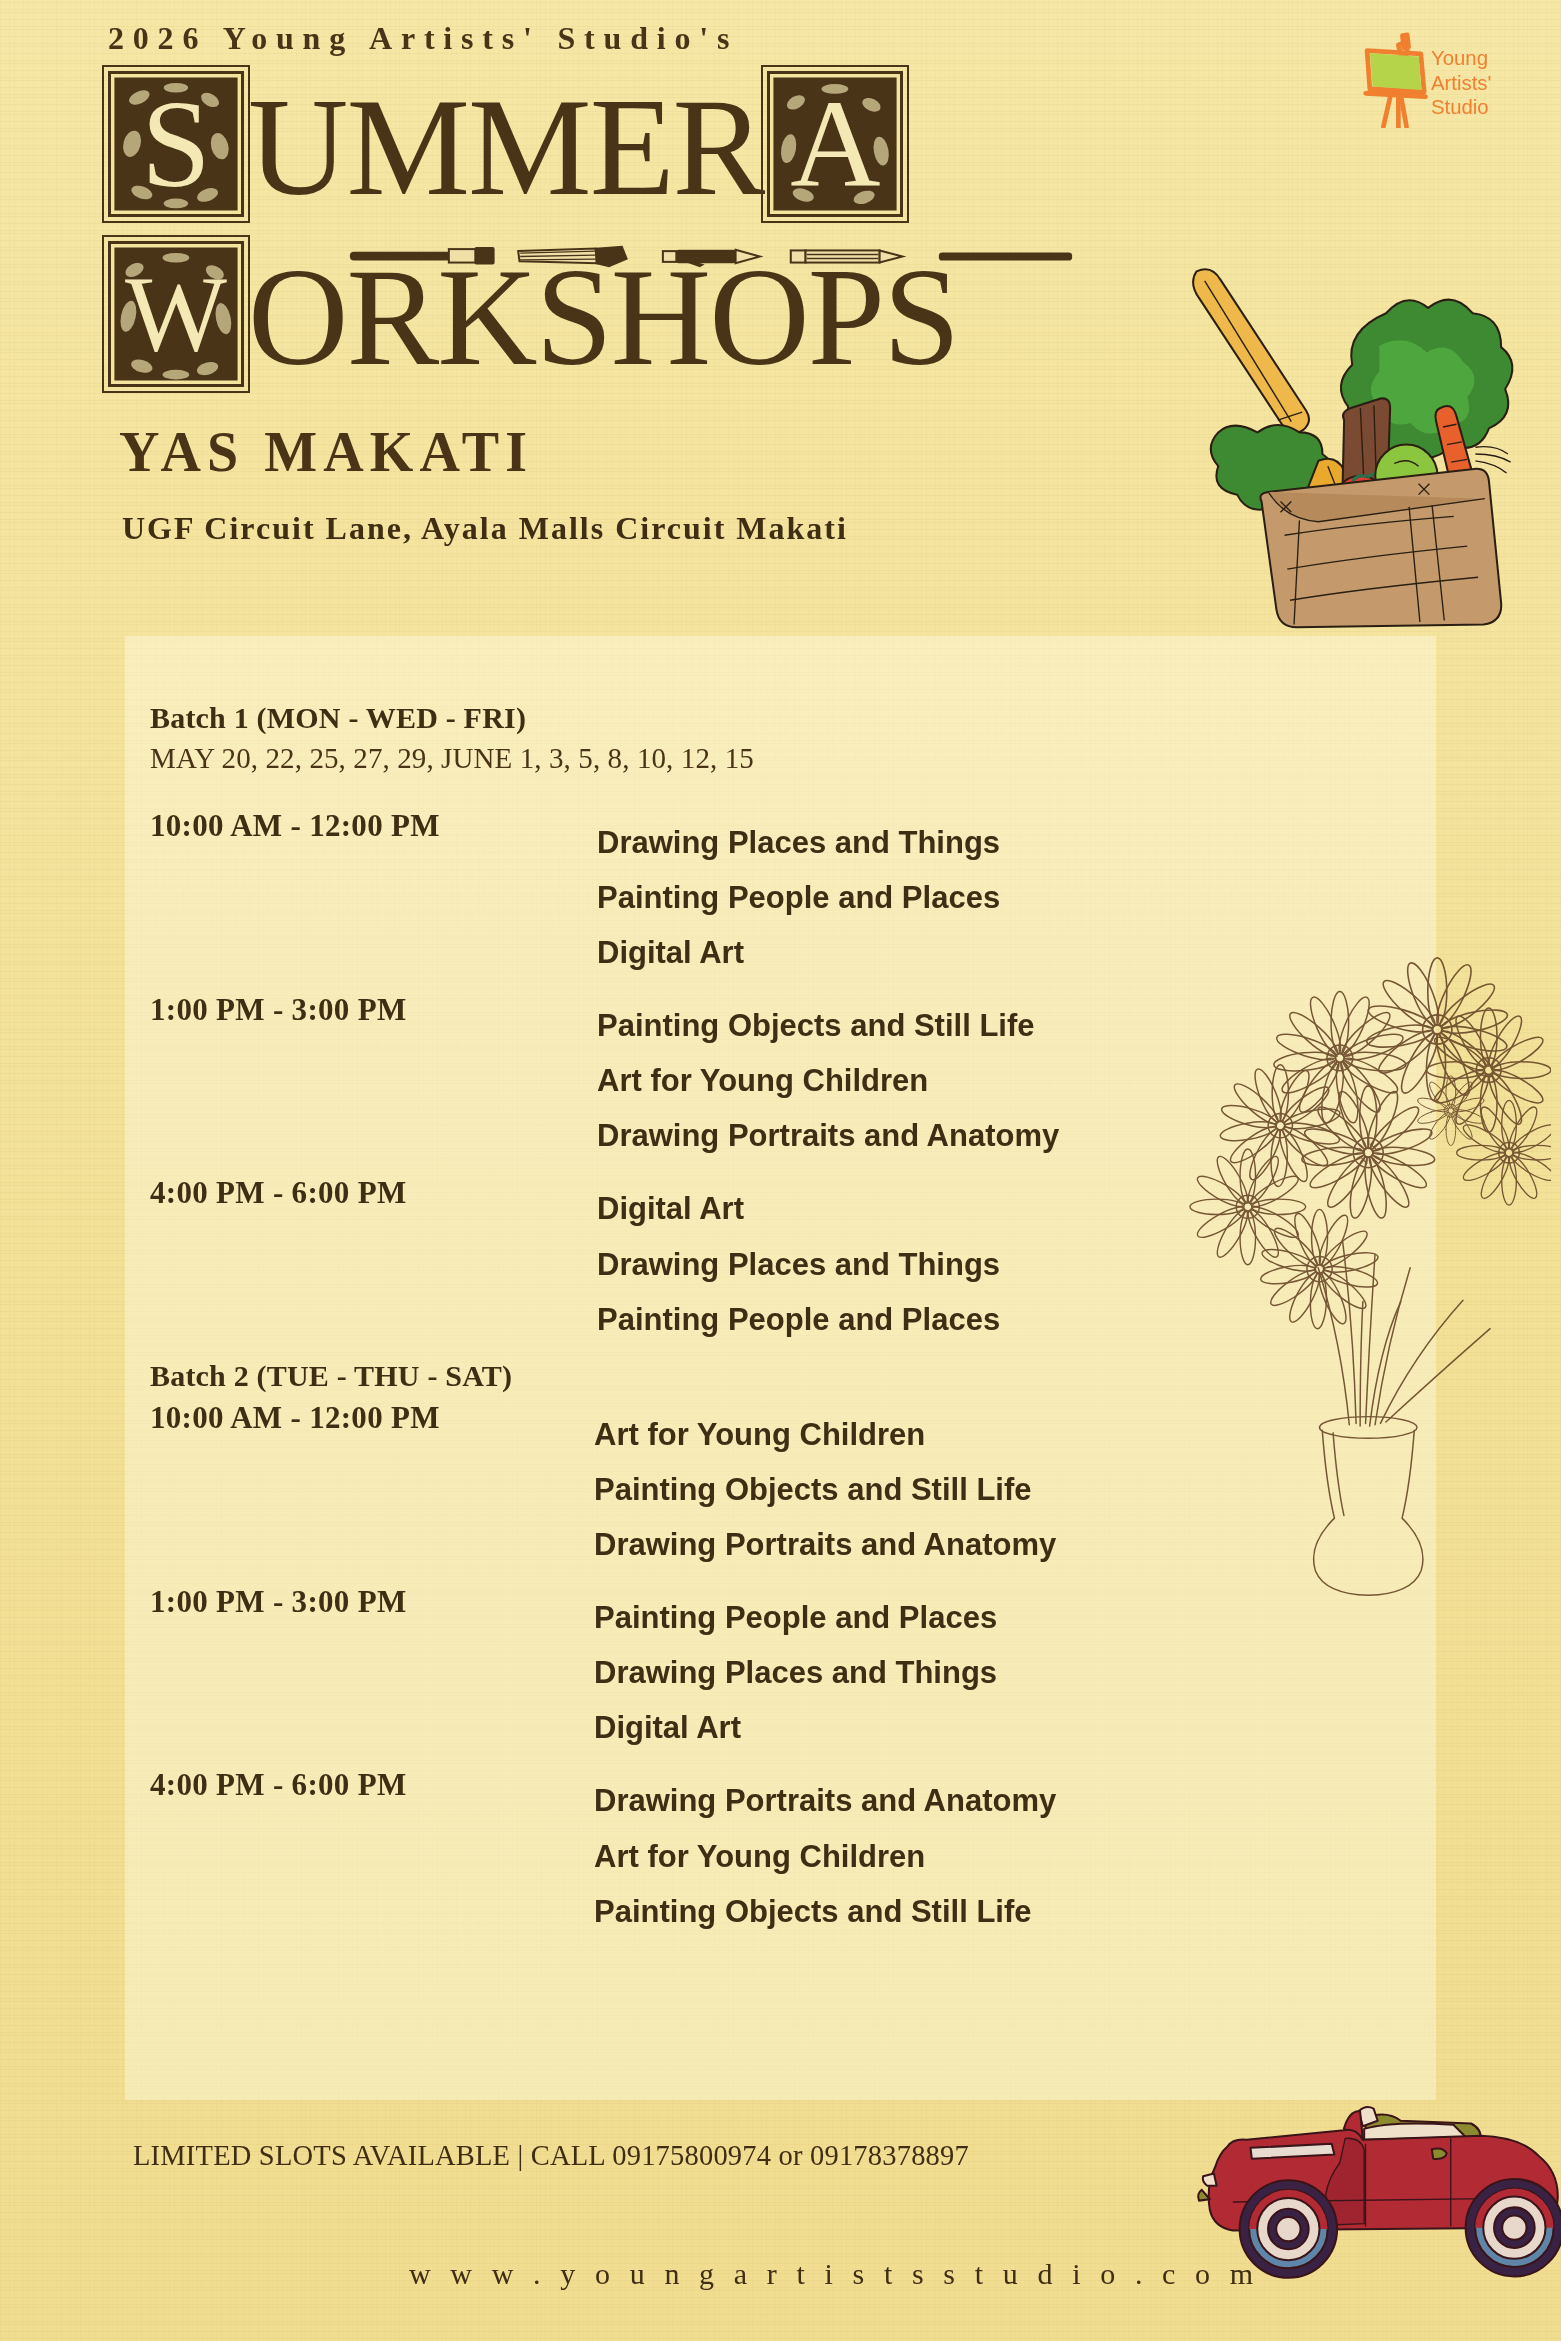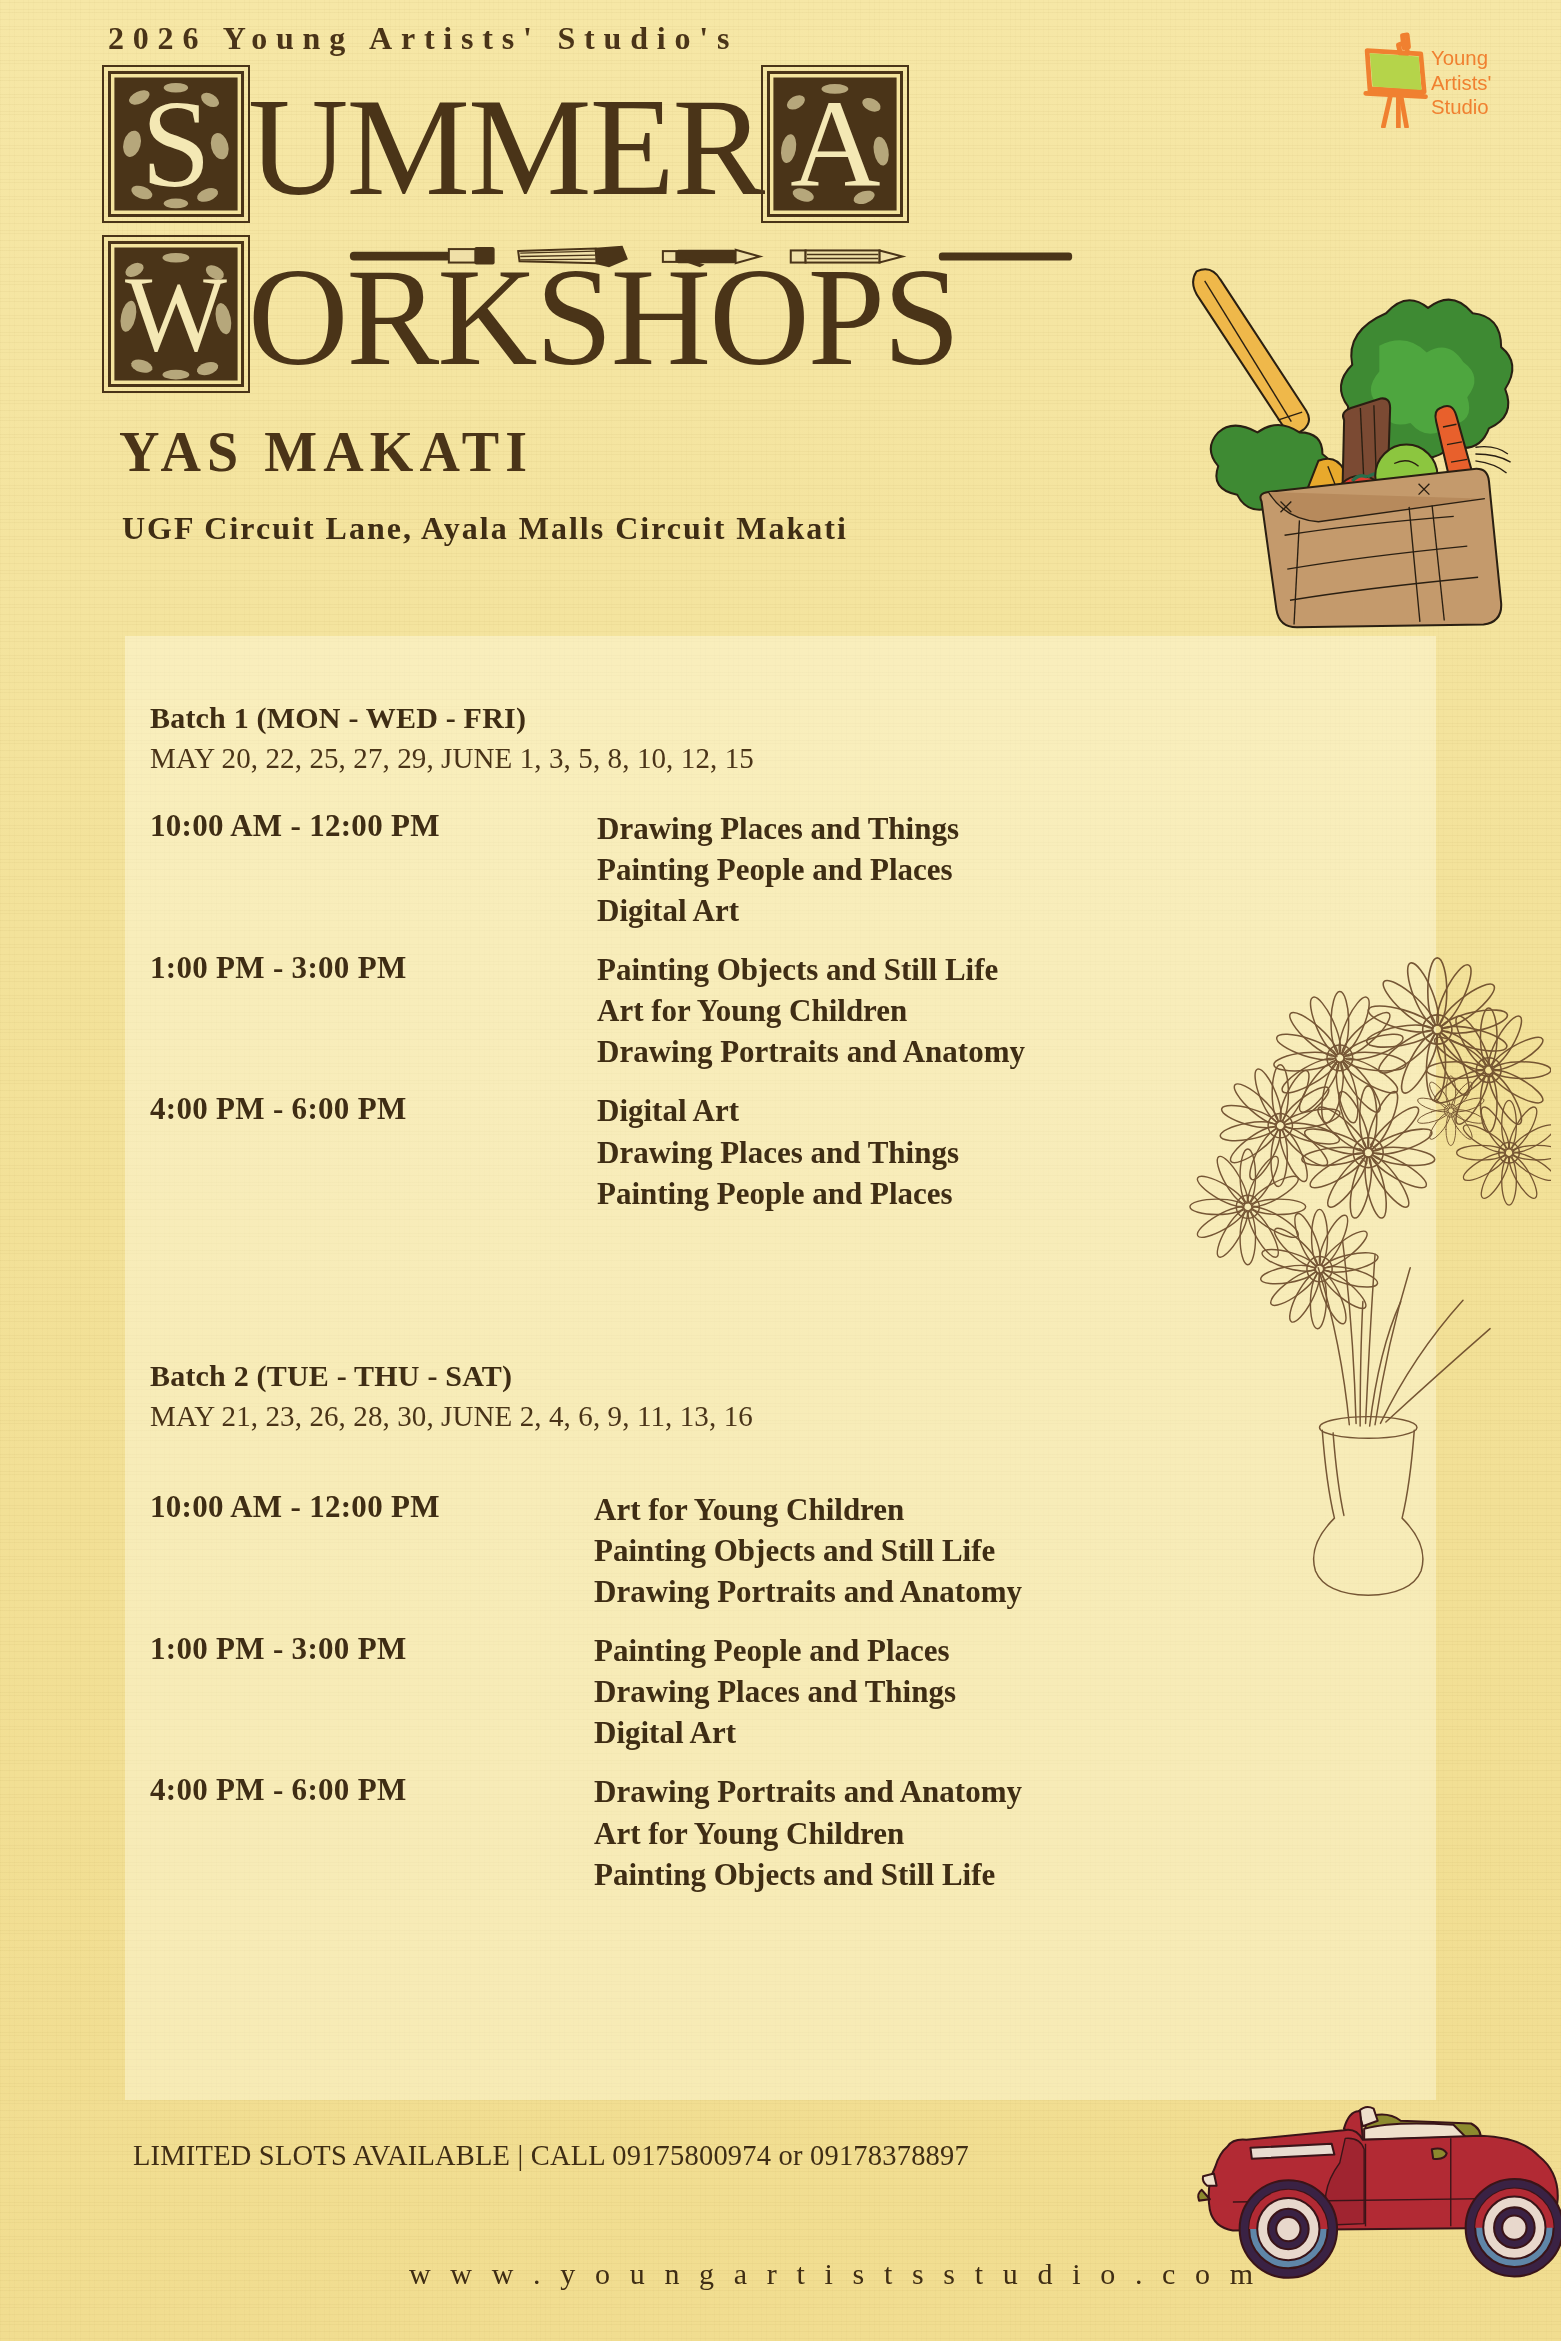--- a/index.html
+++ b/index.html
@@ -103,22 +103,22 @@
   .session-time{
     width:447px; flex:0 0 447px;
     font-size:31px; font-weight:bold; color:#3f2d14;
     font-family:"Liberation Serif", serif; letter-spacing:0.3px;
     padding-top:0.7px;
   }
   #batch-2 .session-time{ width:444px; flex:0 0 444px; }
   .session-courses{ flex:1; }
   .course{
     font-size:31px; font-weight:bold; color:#3f2d14;
-    font-family:Liberation Serif, serif;
-    line-height:1.33; white-space:nowrap;
+    font-family:Liberation Sans, sans-serif;
+    line-height:1.33; white-space:nowrap;margin-top:14px;
   }
 
   
   .footer{ position:absolute; left:133px; top:2135px; }
   .footer-line{
     font-size:28.5px; color:#3f2d14;
     font-family:"Liberation Serif", serif; letter-spacing:0.2px;
     line-height:1.5; white-space:nowrap;text-align:right;
   }
   .website{
@@ -527,21 +527,20 @@
     <div class="session-courses">
       <div class="course">Digital Art</div>
       <div class="course">Drawing Places and Things</div>
       <div class="course">Painting People and Places</div>
     </div>
   </div>
 </div>
 
 <div class="batch" id="batch-2">
   <div class="batch-title">Batch 2 (TUE - THU - SAT)</div>
-  <div class="batch-dates">MAY 21, 23, 26, 28, 30, JUNE 2, 4, 6, 9, 11, 13, 16</div>
 
   <div class="session">
     <div class="session-time">10:00 AM - 12:00 PM</div>
     <div class="session-courses">
       <div class="course">Art for Young Children</div>
       <div class="course">Painting Objects and Still Life</div>
       <div class="course">Drawing Portraits and Anatomy</div>
     </div>
   </div>
 

